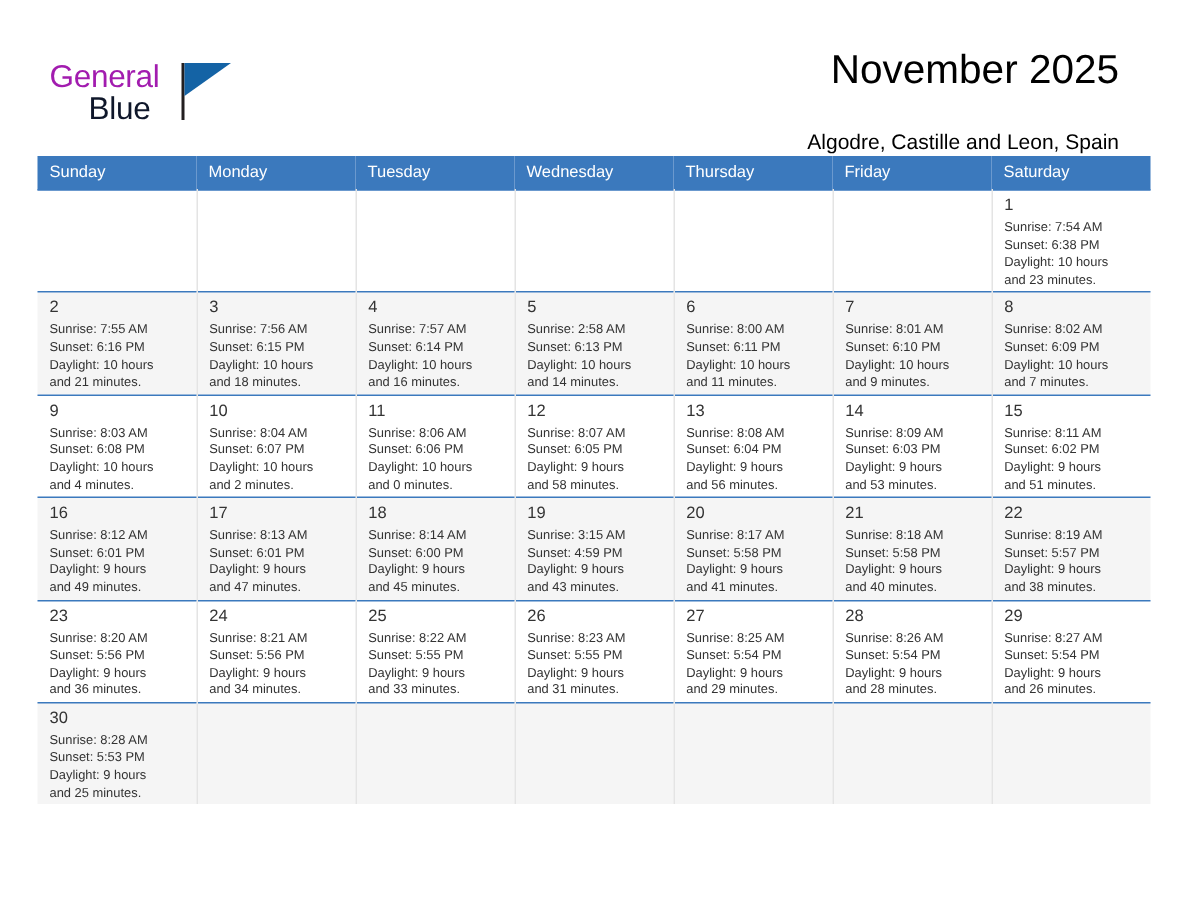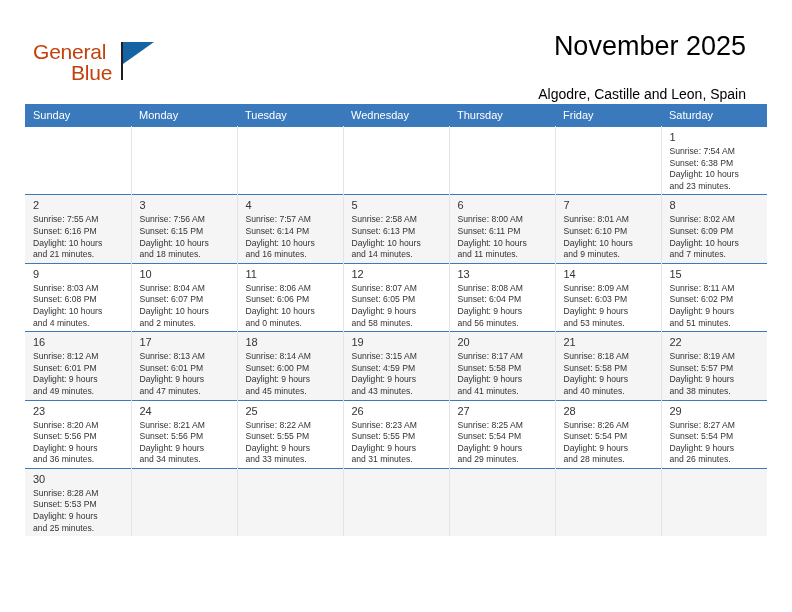--- a/index.html
+++ b/index.html
@@ -35,32 +35,31 @@
     top: 40px;
     width: 130px;
     height: 48px;
   }
   .logo-general {
     position: absolute;
     left: 0;
     top: 0;
     font-size: 21px;
     letter-spacing: -0.2px;
-    color: #c2410c;
+    color: #a21caf;
     font-family: "Liberation Sans", sans-serif;
   }
   .logo-blue {
     position: absolute;
     left: 26px;
     top: 21px;
     font-size: 21px;
     letter-spacing: -0.2px;
-    color: #c2410c;
+    color: #0f172a;
     font-family: "Liberation Sans", sans-serif;
-    margin-left: 12px;
   }
   .logo-flag {
     position: absolute;
     left: 90px;
     top: 2px;
     width: 0;
     height: 0;
     border-left: 31px solid #1463a5;
     border-bottom: 22px solid transparent;
   }

